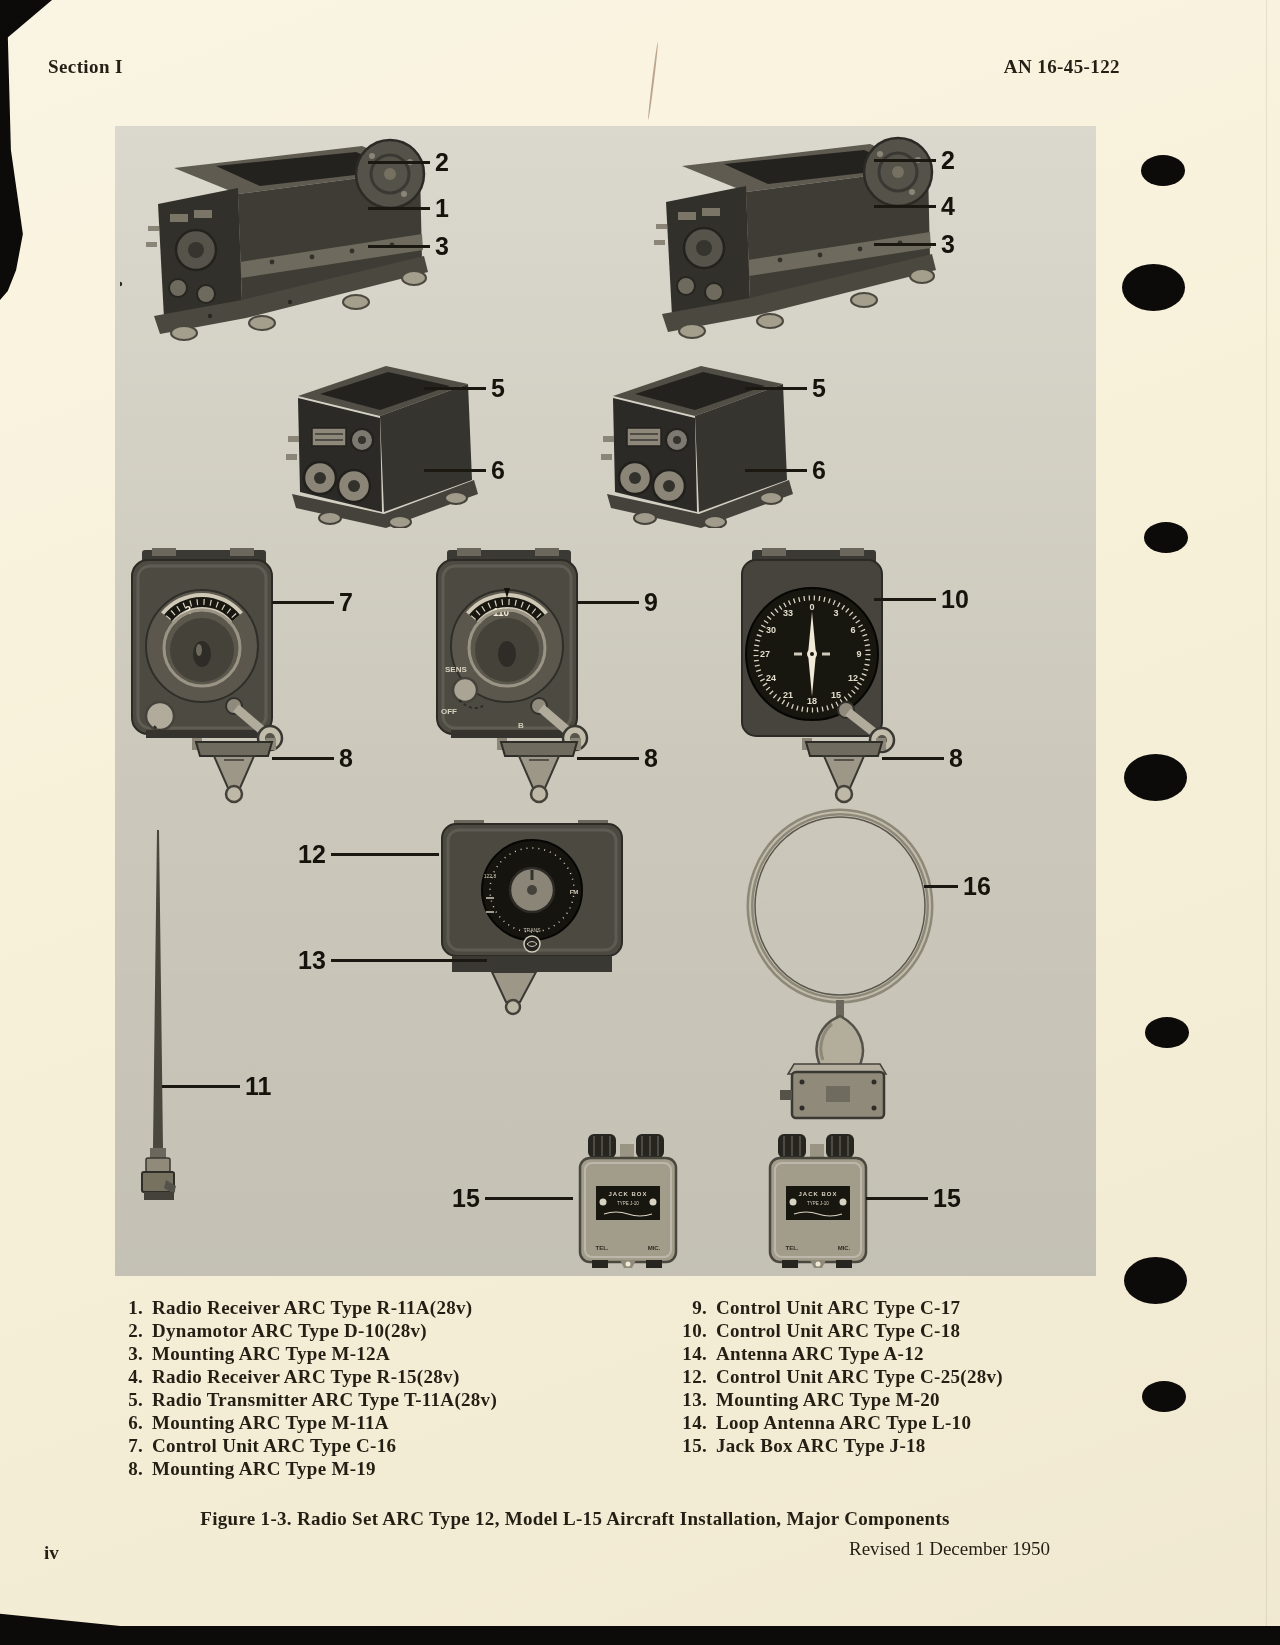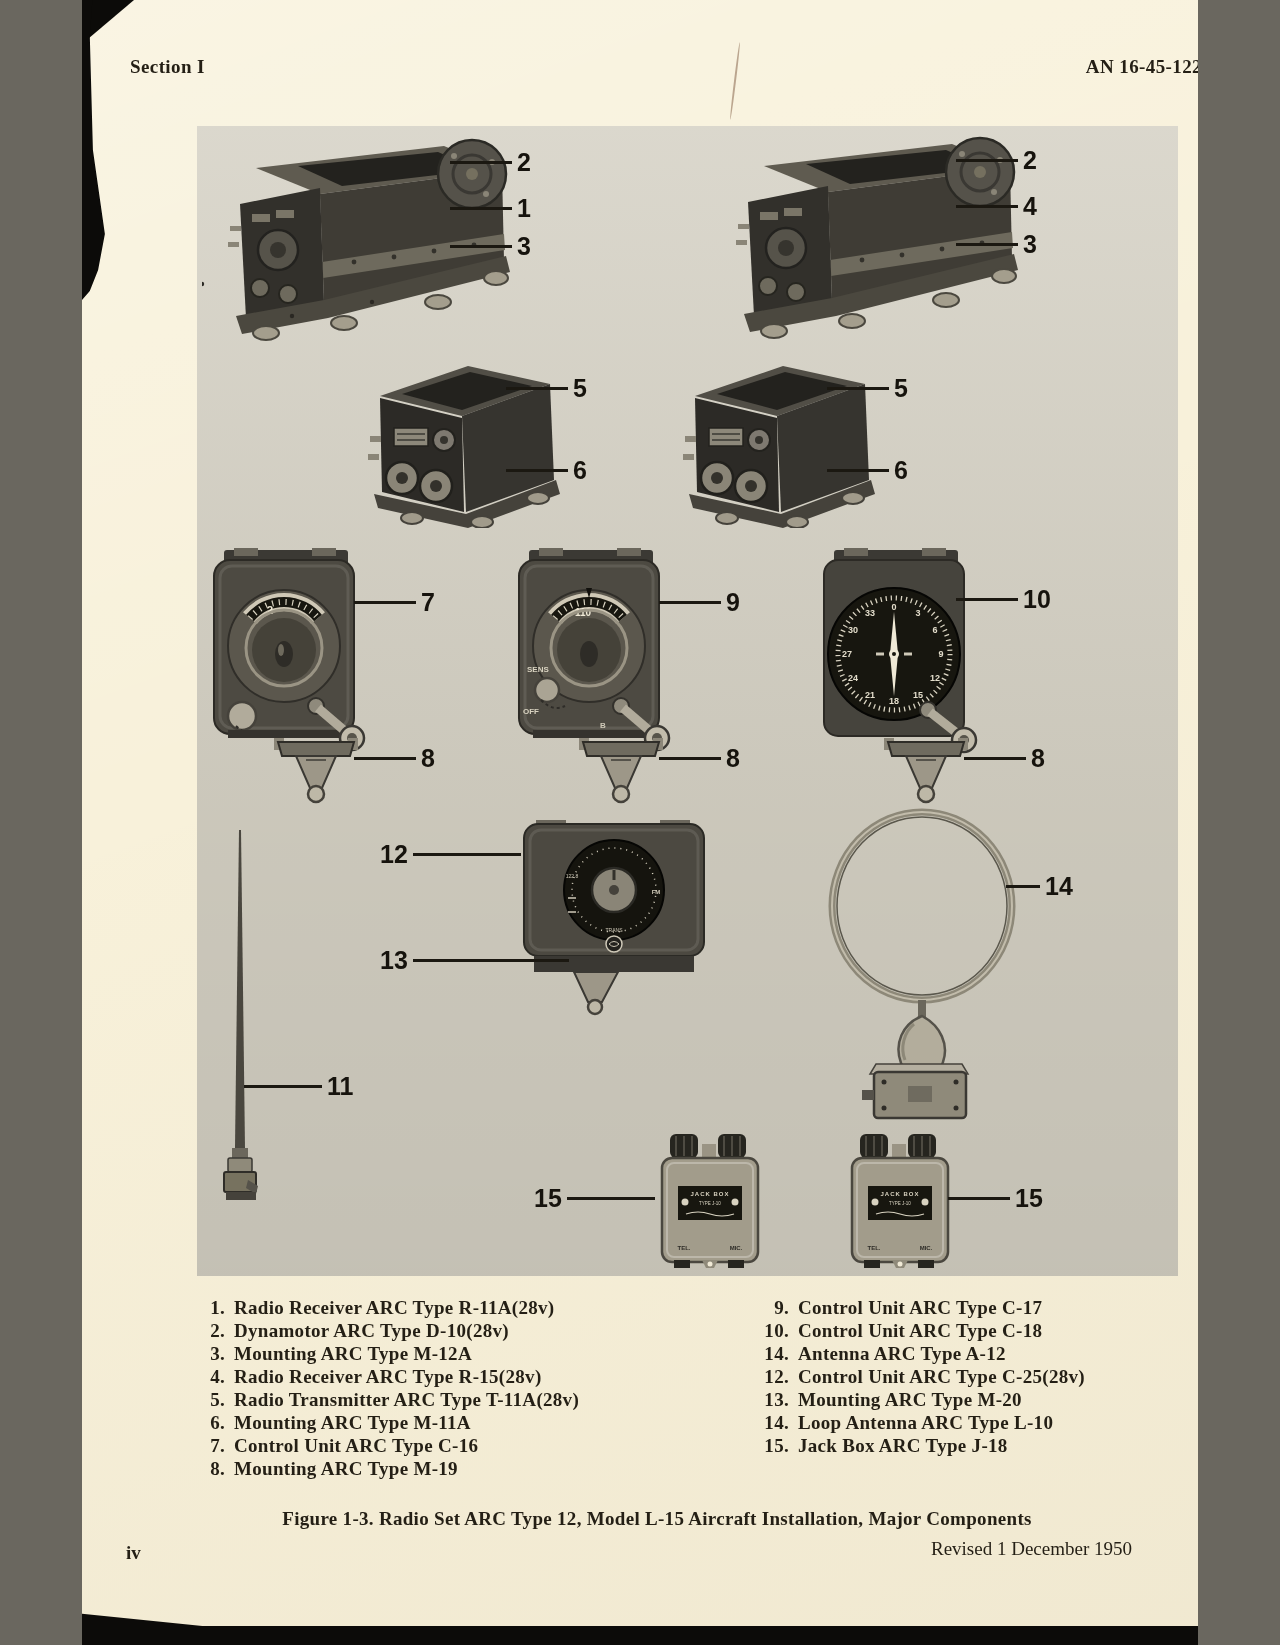--- a/index.html
+++ b/index.html
@@ -1,17 +1,17 @@
 <!DOCTYPE html>
 <html><head>
 <meta charset="utf-8">
 <style>
   html,body{margin:0;padding:0;background:#6a675f;}
   .page{
-    position:relative;width:1116px;height:1645px;margin:0 auto;
+    position:relative;width:1280px;height:1645px;margin:0 auto;
     background:#f8f1da;
     background-image:linear-gradient(160deg, rgba(255,255,255,.25) 0%, rgba(0,0,0,0) 40%, rgba(120,100,60,.06) 100%);
     overflow:hidden;
     font-family:"Liberation Serif", serif;
     color:#241f15;
   }
   .hdr{position:absolute;top:56px;font-weight:bold;font-size:19px;letter-spacing:.4px;}
   #hdr-section{left:48px;}
   #hdr-doc{left:0;width:1120px;text-align:right;}
   .panel{position:absolute;left:115px;top:126px;width:981px;height:1150px;background:#d3cfc2;
@@ -469,21 +469,21 @@
   <div class="co" style="left:298px;top:840px">
       <b>12</b>
       <i class="ln" style="width:108px"></i>
     </div>
   <div class="co" style="left:298px;top:946px">
       <b>13</b>
       <i class="ln" style="width:156px"></i>
     </div>
   <div class="co" style="left:924px;top:872px">
       <i class="ln" style="width:34px"></i>
-      <b>14</b>
+      <b>16</b>
     </div>
   <div class="co" style="left:162px;top:1072px">
       <i class="ln" style="width:78px"></i>
       <b>11</b>
     </div>
 
   <div class="co" style="left:452px;top:1184px">
       <b>15</b>
       <i class="ln" style="width:88px"></i>
     </div>

